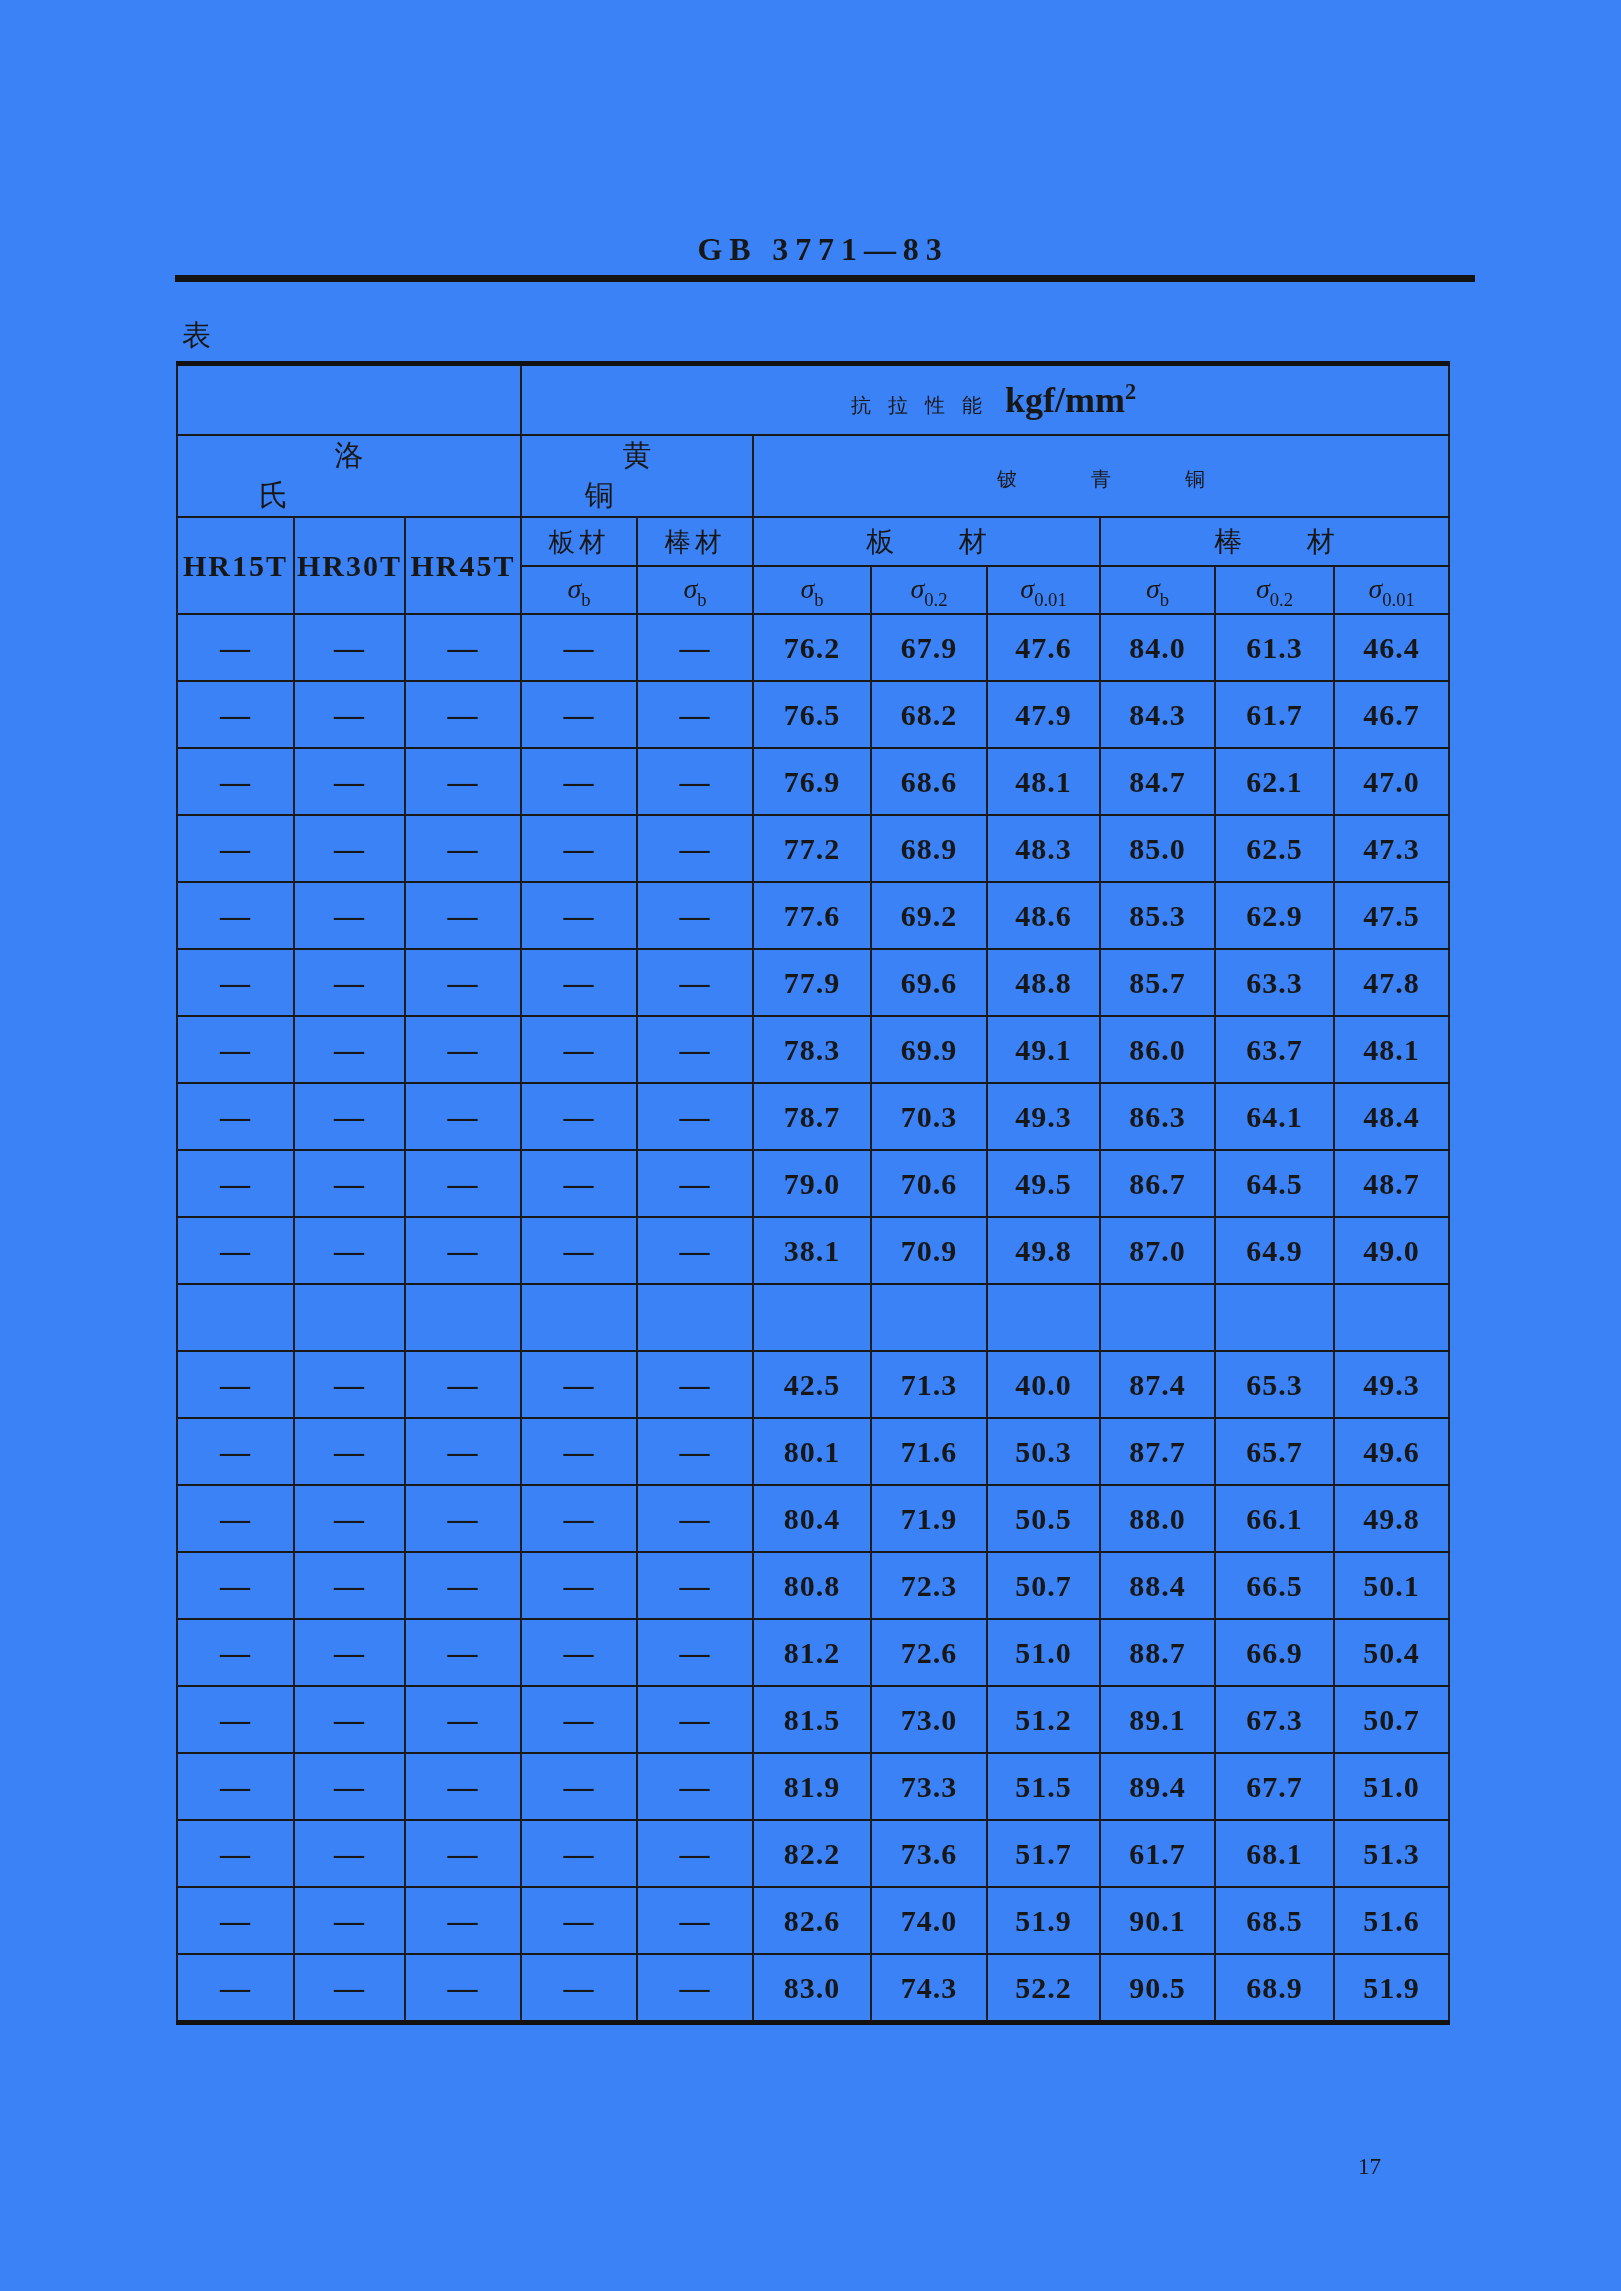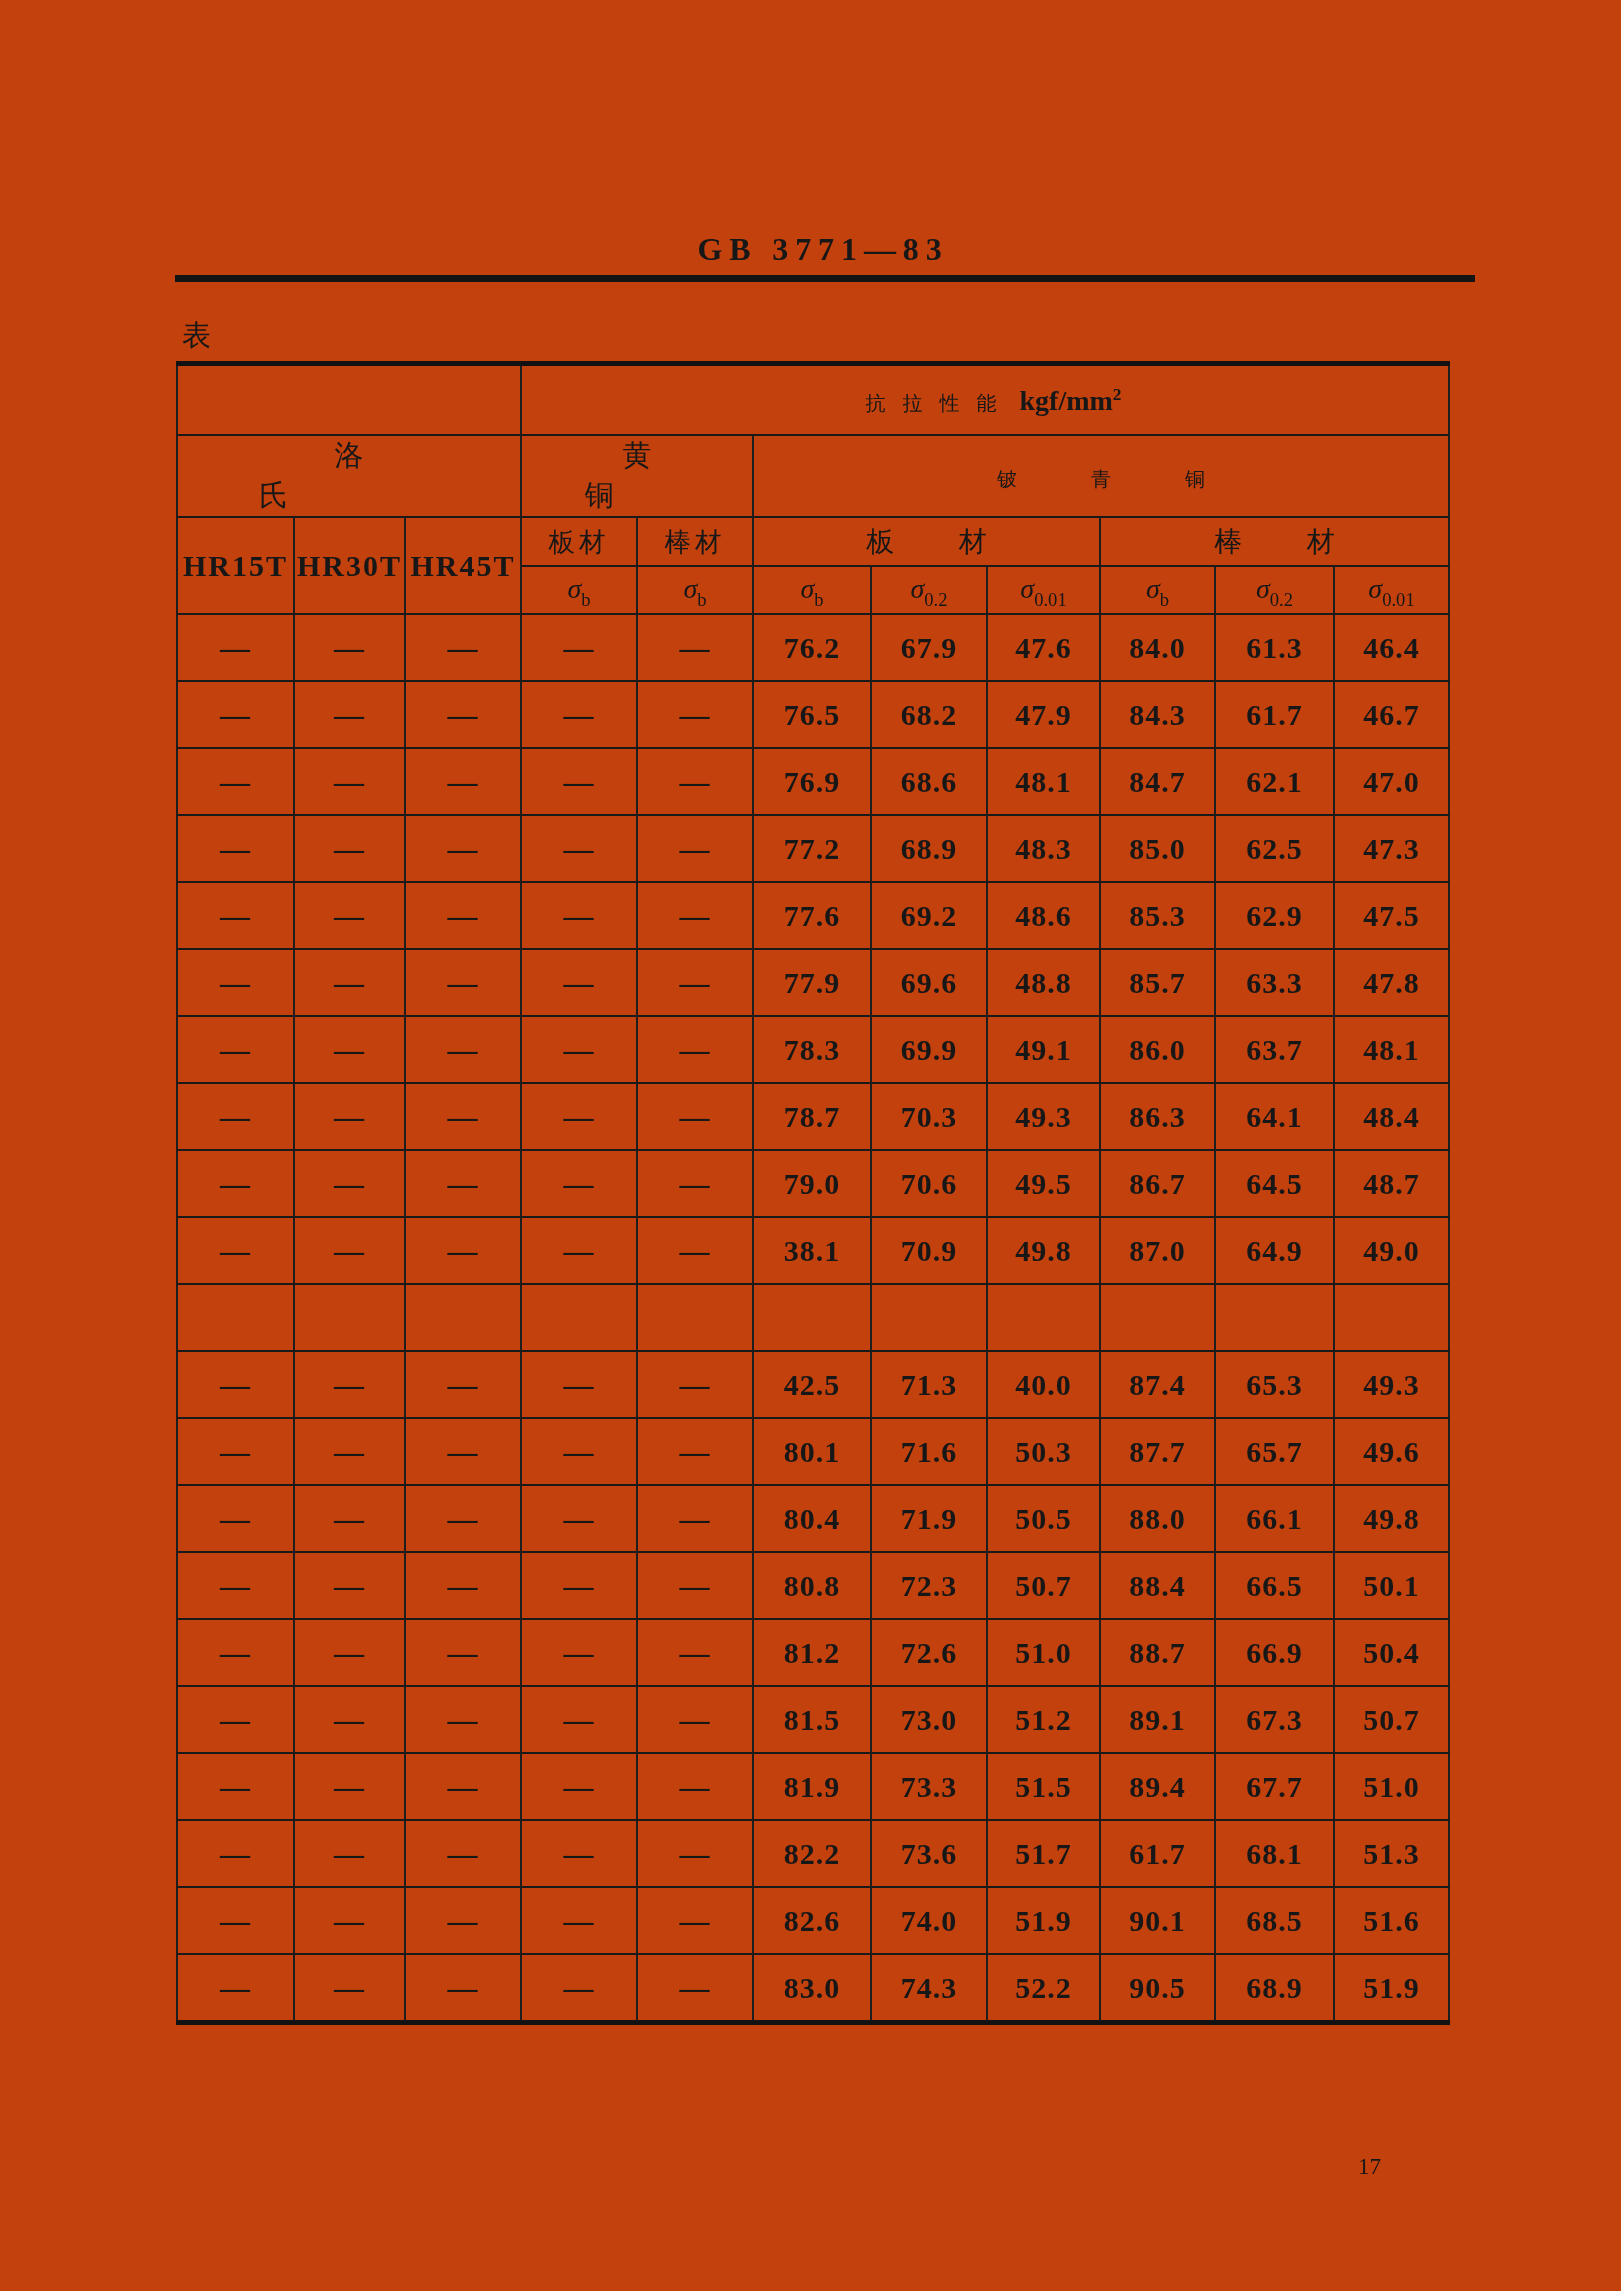--- a/index.html
+++ b/index.html
@@ -1,21 +1,21 @@
 <!DOCTYPE html>
 <html><head>
 <meta charset="utf-8">
 <style>
   html,body { margin:0; padding:0; }
   body { background:#e8e8e6; }
   .page {
     position:relative;
     width:1621px; height:2292px;
     margin:0 auto;
-    background:#c2410c;
+    background:#3b82f6;
     color:#171717;
     font-family:"Liberation Serif", serif;
     overflow:hidden;
   }
   .gb-header {
     position:absolute; top:231px; left:823px;
     transform:translateX(-50%);
     font-size:32px; font-weight:bold; letter-spacing:6.9px;
     white-space:nowrap;
     font-family:"Liberation Serif", serif;
@@ -47,21 +47,21 @@
     font-size:30px; font-weight:bold;
     font-family:"Liberation Serif", serif;
   }
   tr.hr1 td { height:68px; }
   tr.hr2 td { height:68px; }
   tr.hr3 td { height:47px; }
   tr.hr4 td { height:46px; }
   .tbl tbody td { height:65px; letter-spacing:1px; }
   .cjk { font-family:"DejaVu Sans", sans-serif; font-weight:normal; }
   .tensile-title { font-size:20px; letter-spacing:0.85em; padding-left:0.85em; }
-  .unit { font-size:28px; font-weight:bold; margin-left:5.9px; font-family:"Liberation Serif", serif; }
+  .unit { font-size:36px; font-weight:bold; margin-left:5.9px; font-family:"Liberation Serif", serif; }
   .unit sup { font-size:0.62em; }
   .spread-luoshi  { font-size:29px; letter-spacing:5.2em; padding-left:5.2em; }
   .spread-brass   { font-size:29px; letter-spacing:2.6em; padding-left:2.6em; }
   .spread-bronze  { font-size:20px; letter-spacing:3.7em; padding-left:3.7em; }
   .spread-mat     { font-size:28px; letter-spacing:2.3em; padding-left:2.3em; }
   .sub-small      { font-size:26.5px; letter-spacing:0.15em; }
   .hr-col { font-size:29px; font-weight:600; letter-spacing:2px; }
   .sig { font-style:italic; font-size:28px; font-weight:normal; }
   .sig sub { font-size:18.6px; font-style:normal; font-weight:normal; position:relative; top:2px; letter-spacing:0; }
   .page-number {

